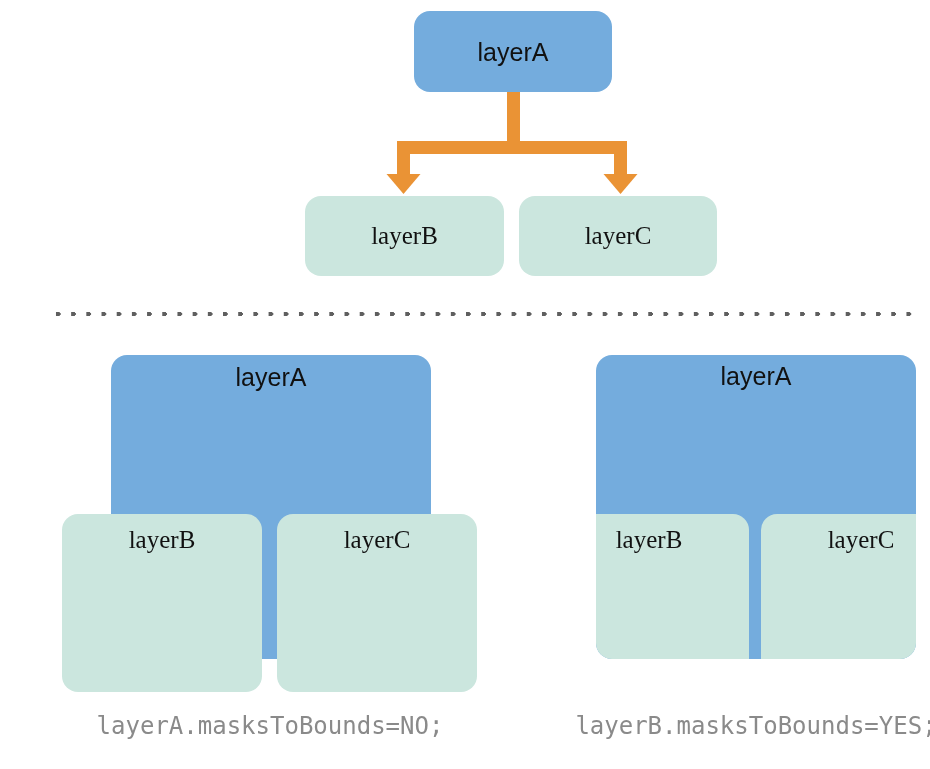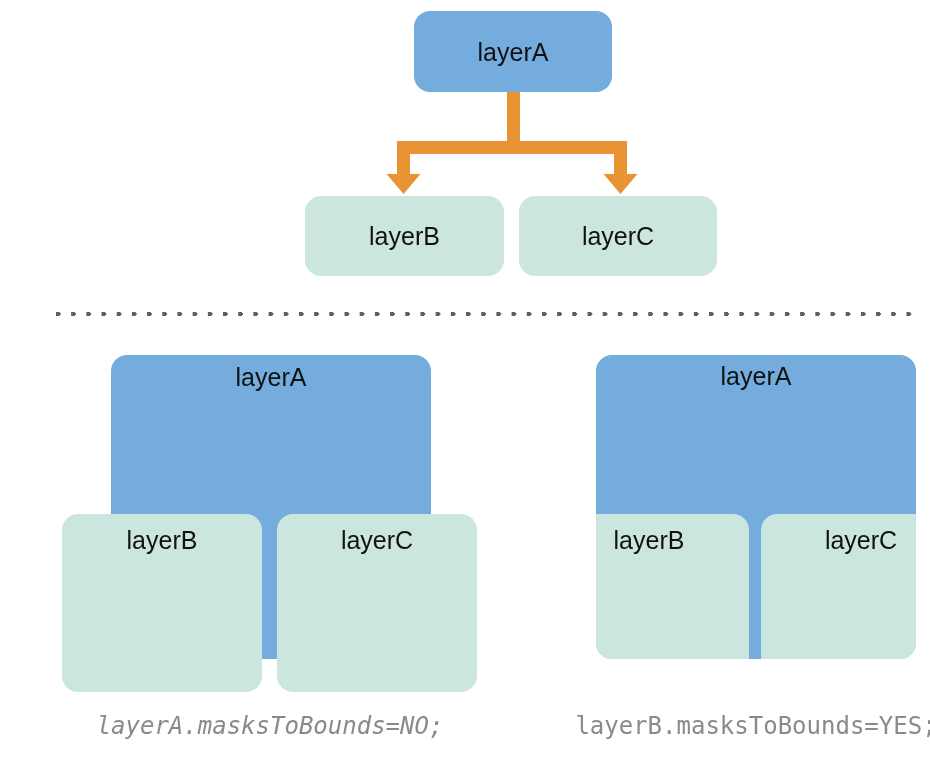--- a/index.html
+++ b/index.html
@@ -18,21 +18,21 @@
   }
   .node {
     position: absolute;
     border-radius: 16px;
     box-sizing: border-box;
     color: var(--label-text, #111111);
     font-size: 25px;
     line-height: 1.2;
   }
   .blue  { background: var(--layer-parent-blue, #74ACDD); }
-  .green { background: var(--layer-child-green, #CBE6DE); }
+  .green { background: var(--layer-child-green, #CBE6DE); font-family: Liberation Serif, serif; }
   .center-label {
     display: flex;
     align-items: center;
     justify-content: center;
   }
   .top-label {
     display: flex;
     align-items: flex-start;
     justify-content: center;
   }
@@ -93,21 +93,21 @@
   }
   .caption {
     position: absolute;
     width: 400px;
     text-align: center;
     font-family: "DejaVu Sans Mono", monospace;
     font-size: 24px;
     color: var(--caption-gray, #8A8A8A);
     white-space: nowrap;
   }
-  .caption-no  { left: 26px;  top: 712px; font-style: italic; }
+  .caption-no  { left: 26px;  top: 712px; }
   .caption-yes { left: 512px; top: 712px; }
 </style>
 </head>
 <body>
 
 <div class="canvas">
 
   <div class="node blue center-label" style="left:370px; top:11px; width:198px; height:81px;">
     <span>layerA</span>
   </div>

